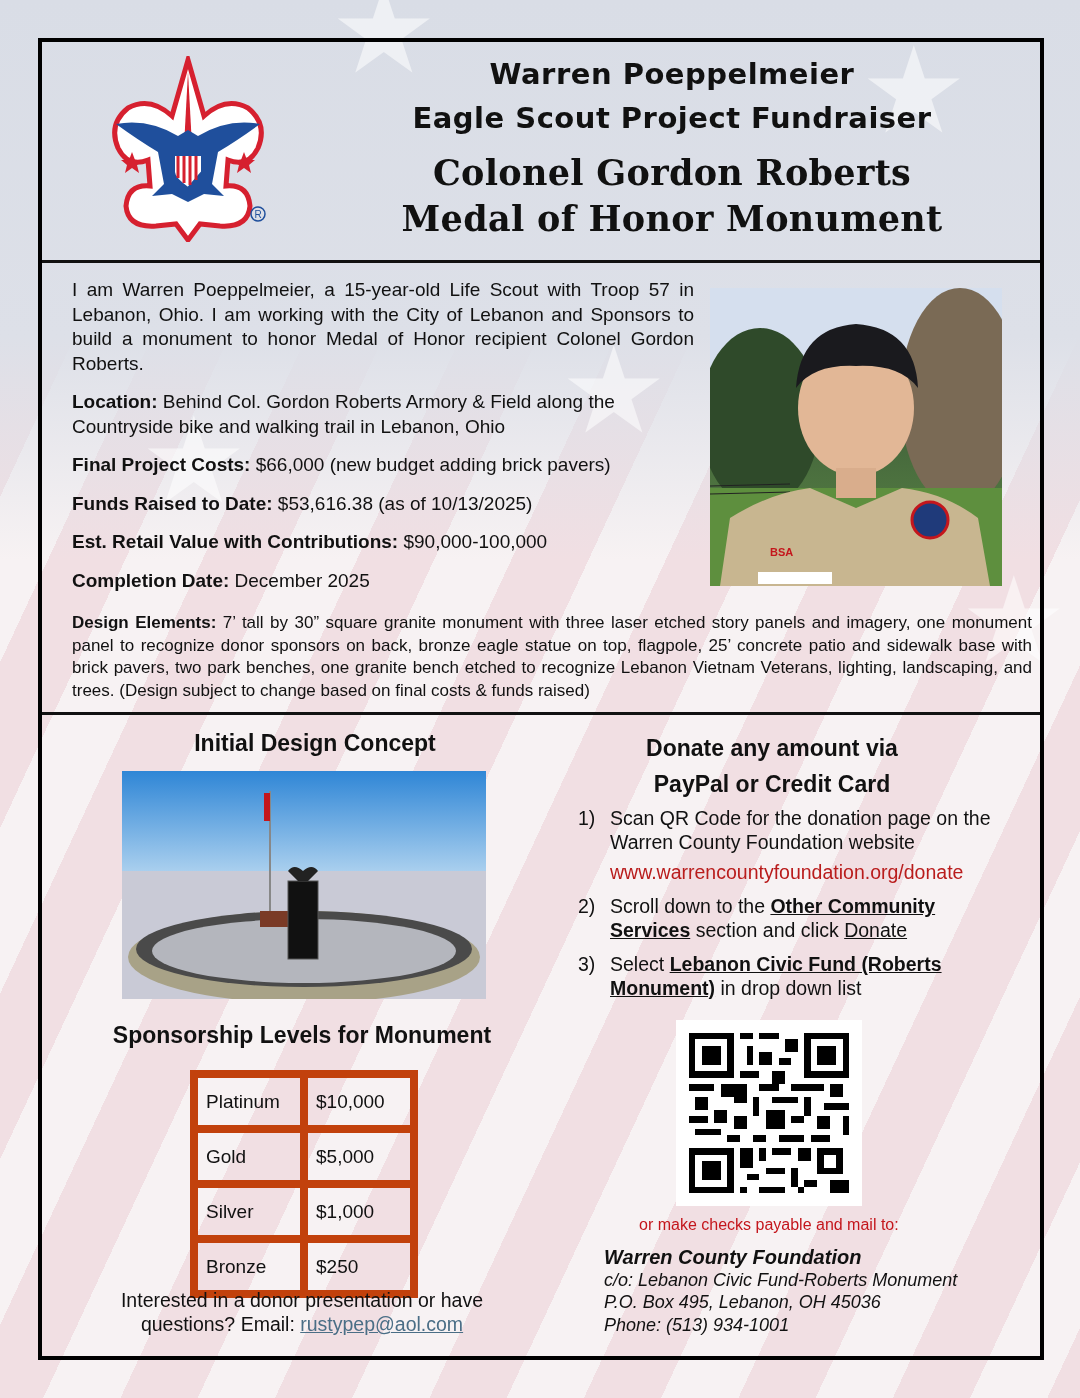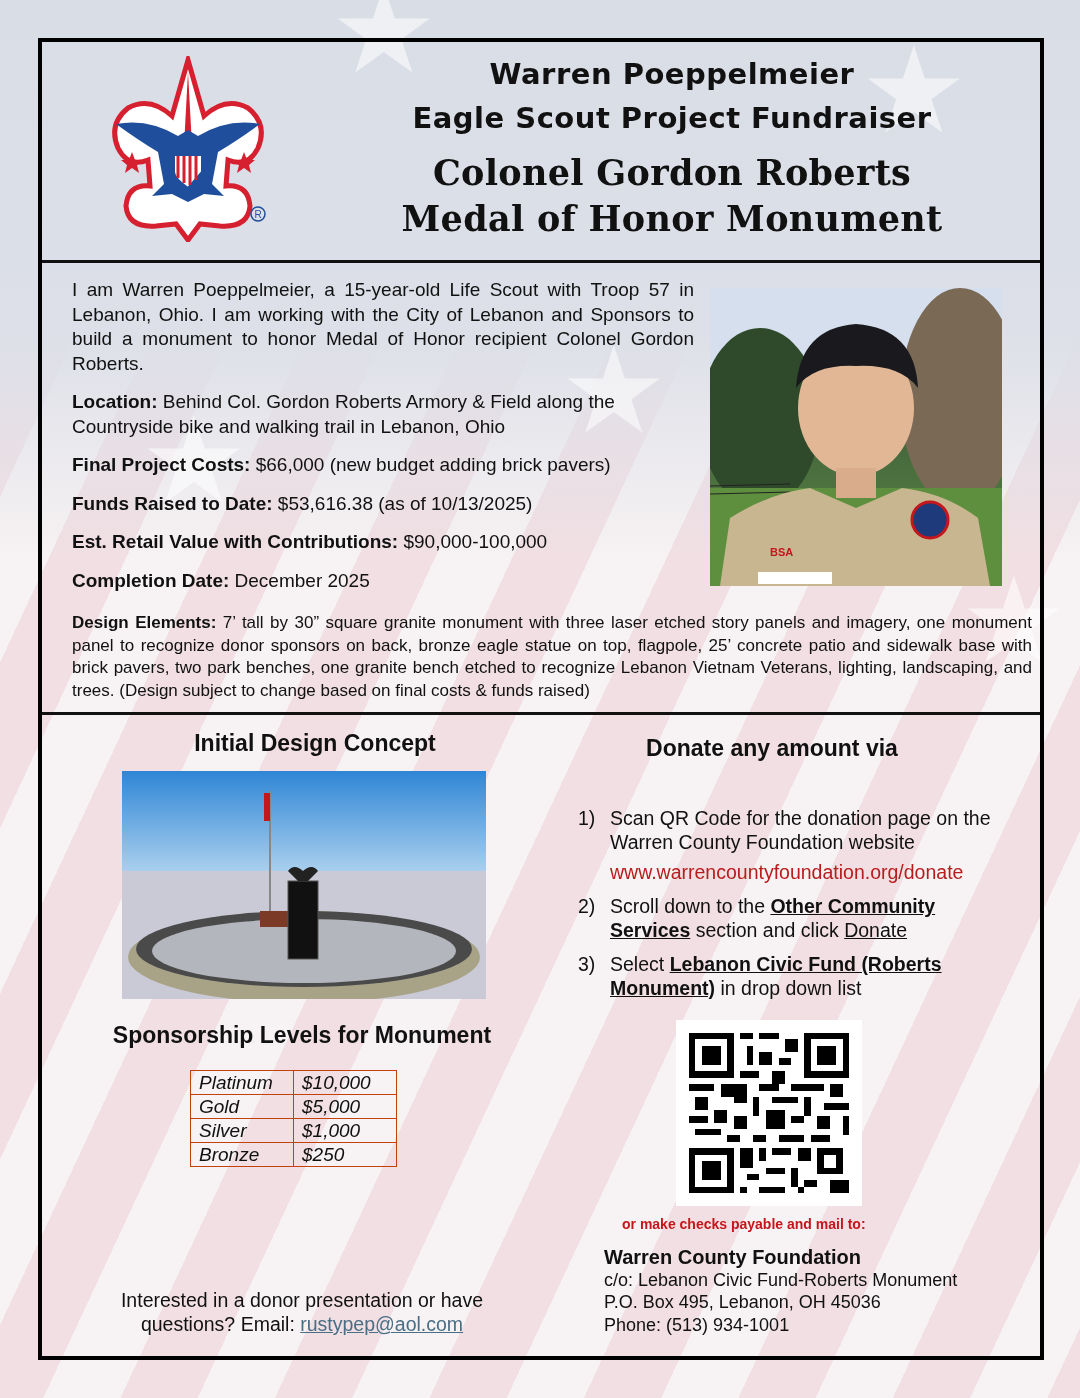--- a/index.html
+++ b/index.html
@@ -37,36 +37,36 @@
     background: linear-gradient(180deg,#c9d6e8 0%, #b8c7d8 20%, #40603a 40%, #4f7540 70%, #5a8a3c 100%);
     overflow:hidden;
   }
   .design { position:absolute; left:30px; top:570px; width:960px; font-size:17px; line-height:22.5px; text-align:justify; }
   
   .h-sec { font-weight:bold; font-size:23px; text-align:center; }
   .concept-title { position:absolute; left:93px; top:688px; width:360px; }
   .concept-img { position:absolute; left:80px; top:729px; width:364px; height:228px; overflow:hidden; }
   .spons-title { position:absolute; left:40px; top:980px; width:440px; }
   table.levels { position:absolute; left:148px; top:1028px; border-collapse:collapse; font-size:19px; }
-  table.levels td { border:1px solid #c2410c; padding:0 8px; height:23px; line-height:23px;font-style:italic; }
+  table.levels td { border:8px solid #c2410c; padding:12px 8px; height:23px; line-height:23px; }
   table.levels td.lvl { width:86px; }
   table.levels td.amt { width:86px; }
   .tax { position:absolute; left:38px; top:1158px; width:460px; font-size:17.5px; line-height:22.5px; }
   .contact { position:absolute; left:30px; top:1246px; width:460px; font-size:19.5px; line-height:24px; text-align:center; }
   .link { color:#4a6e86; text-decoration:underline; }
   
   .donate-title { position:absolute; left:540px; top:688px; width:380px; font-size:23px; line-height:36px; }
   .steps { position:absolute; left:536px; top:764px; width:440px; font-size:19.5px; line-height:24px; }
   .step { display:flex; margin-bottom:10px; }
   .step .num { width:32px; flex:none; }
   .step u b, .step b u { font-weight:bold; }
   .url { color:#b91c1c; display:block; margin-top:6px; }
   .qr { position:absolute; left:634px; top:978px; width:186px; height:186px; background:#fff; }
-  .checks { position:absolute; left:580px; top:1174px; width:420px; color:#c4161c; font-weight:bold; font-size:14px; }
-  .addr { position:absolute; left:562px; top:1204px; width:420px; font-size:18px; line-height:22.5px; }
+  .checks { position:absolute; left:597px; top:1174px; width:420px; color:#c4161c; font-weight:normal; font-size:16px; }
+  .addr { position:absolute; left:562px; top:1204px; width:420px; font-size:18px; line-height:22.5px;font-style:italic; }
   .addr .org { font-weight:bold; font-size:20px; }
 </style>
 </head>
 <body>
 
 <div class="bg-top"></div>
 <div class="star" style="left:330px;top:-30px;">★</div>
 <div class="star" style="left:860px;top:30px;">★</div>
 <div class="star" style="left:560px;top:330px;">★</div>
 <div class="star" style="left:140px;top:400px;">★</div>
@@ -174,20 +174,21 @@
     </table>
 
 
   <div class="contact">
     <div>Interested in a donor presentation or have</div>
     <div><span>questions? Email: </span><a class="link">rustypep@aol.com</a></div>
   </div>
 
   <div class="h-sec donate-title">
     <div>Donate any amount via</div>
+    <div>PayPal or Credit Card</div>
   </div>
 
   <div class="steps">
     <div class="step">
       <span class="num">1)</span>
       <div>
         <span>Scan QR Code for the donation page on the Warren County Foundation website</span>
         <a class="url">www.warrencountyfoundation.org/donate</a>
       </div>
     </div>

